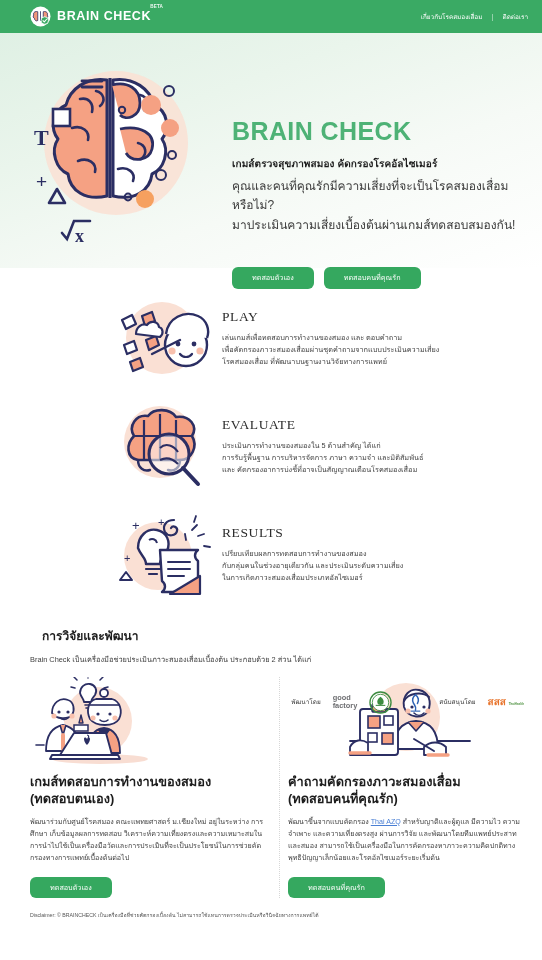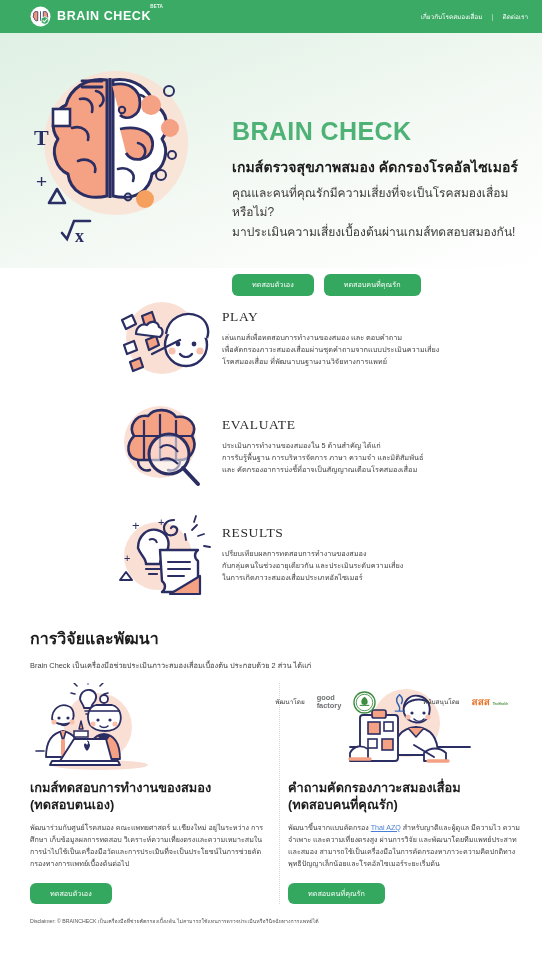--- a/index.html
+++ b/index.html
@@ -38,21 +38,21 @@
     background: linear-gradient(160deg, #dff0e4 0%, #eaf5ec 32%, #f6faf6 62%, #ffffff 100%);
     display: flex; align-items: flex-start;
   }
   .hero-art { width: 232px; height: 235px; position: relative; flex: 0 0 auto; }
   .hero-copy { padding-top: 86px; padding-right: 16px; }
   .hero-title {
     color: #4eb276; font-size: 25px; font-weight: bold;
     letter-spacing: .4px; line-height: 1;
   }
   .hero-sub {
-    color: #1c1c1c; font-size: 14px; font-weight: bold;
+    color: #1c1c1c; font-size: 10px; font-weight: bold;
     margin-top: 12px; letter-spacing: .1px;
   }
   .hero-desc {
     color: #3b3b3b; font-size: 12px; line-height: 1.62; margin-top: 6px;
   }
   .hero-actions { display: flex; gap: 10px; margin-top: 32px; }
 
   .btn {
     background: #35a85f; color: #fff; border: none;
     font-family: inherit; font-size: 7.2px;
@@ -68,42 +68,42 @@
   .feature-title {
     font-size: 13.5px; color: #2c2c2c; letter-spacing: .6px;
     font-weight: normal; line-height: 1; font-family: Liberation Serif, serif;
   }
   .feature-text {
     font-size: 7.3px; color: #3d3d3d; line-height: 1.66; margin-top: 8px;
   }
 
   
   .research { padding: 14px 30px 0 30px; }
-  .research-title { font-size: 16px; font-weight: bold; color: #1c1c1c; }
+  .research-title { font-size: 12px; font-weight: bold; color: #1c1c1c; margin-left: 12px; }
   .research-sub { font-size: 7.4px; color: #3d3d3d; margin-top: 8px; }
 
   
   .cards { display: flex; padding: 12px 22px 0 22px; gap: 8px; }
   .card { width: 249px; padding: 0 8px; position: relative; }
   .card + .card { border-left: 1px dotted #d7d7d7; }
   .card-art { height: 92px; position: relative; }
   .card-title {
     font-size: 12.8px; font-weight: bold; color: #1c1c1c;
     line-height: 1.35; margin-top: 4px;
   }
   .card-text { font-size: 7.1px; color: #3d3d3d; line-height: 1.7; margin-top: 8px; }
   .card-text a { color: #4a7fd4; text-decoration: underline; }
   .card-actions { margin-top: 12px; }
 
   
   .disclaimer {
     font-size: 5.2px; color: #555; padding: 14px 30px 0 30px; line-height: 1.5;
   }
   .footer {
-    position: absolute; bottom: 0; left: 0; right: 16px;
+    position: absolute; bottom: 0; left: 0; right: 0;
     height: 52px; display: flex; align-items: center;
     justify-content: flex-end; gap: 12px; padding: 0 18px;
   }
   .footer-label { font-size: 6.4px; color: #333; white-space: nowrap; }
   .logo-chip { display: flex; align-items: center; justify-content: center; }
 
   .gf-logo { font-size: 7.4px; color: #6d6e71; line-height: 1.05; font-weight: bold; }
   .sss-logo {
     font-size: 10px; font-weight: bold; color: #e8742c; line-height: 1;
     text-align: center;

